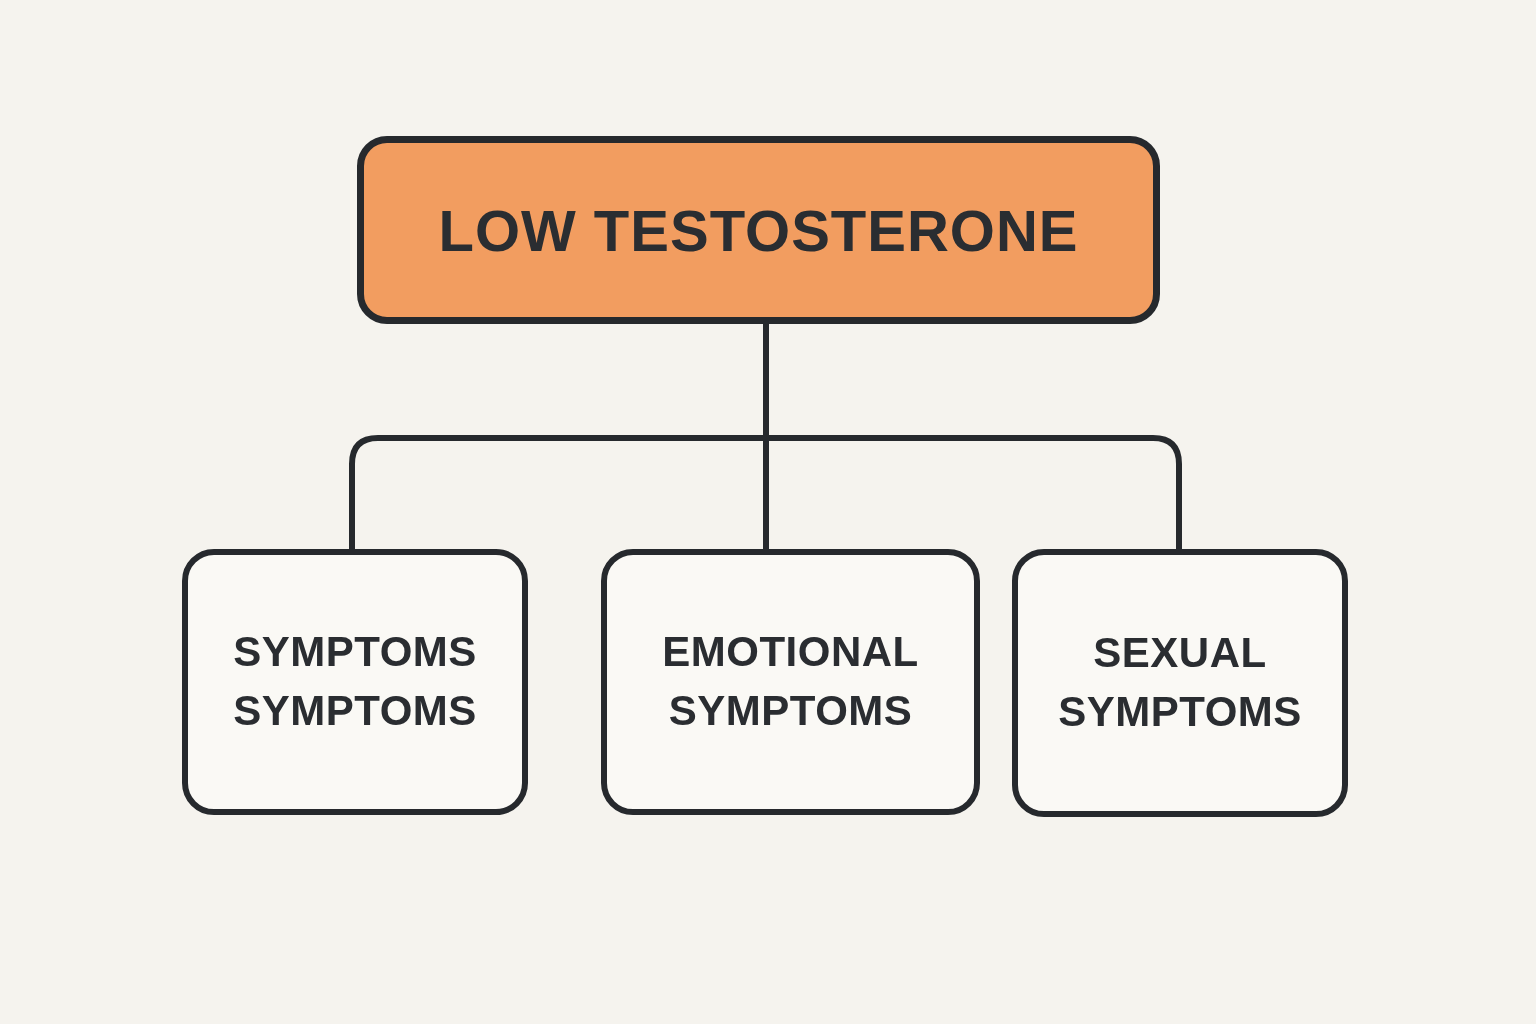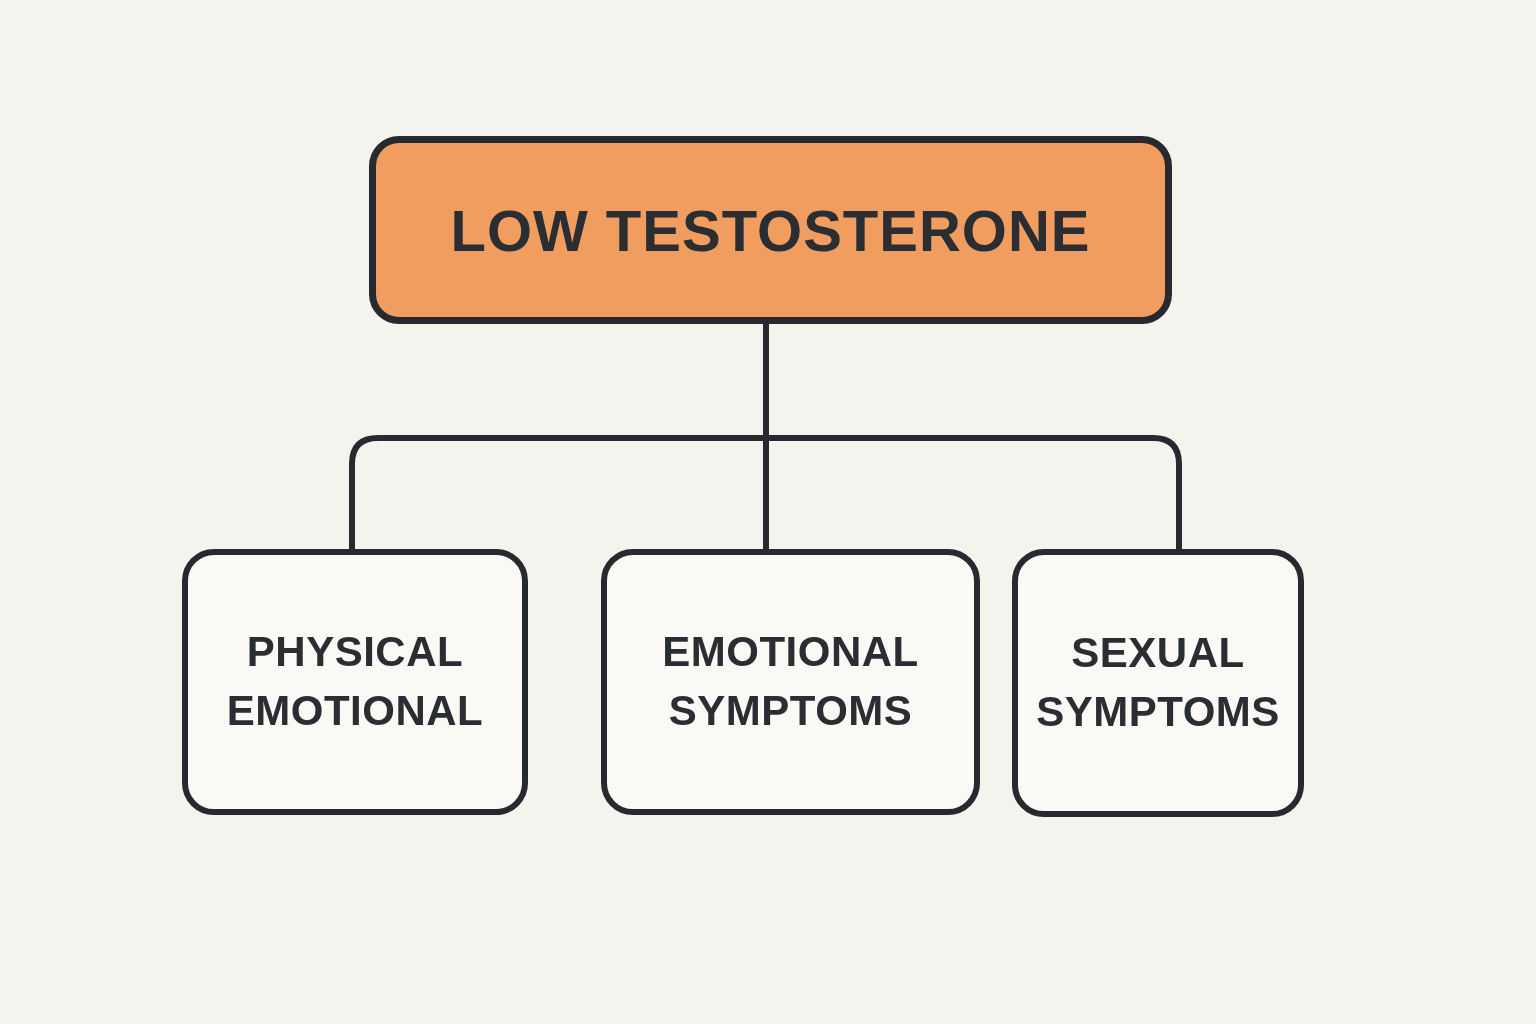--- a/index.html
+++ b/index.html
@@ -38,21 +38,21 @@
     position: absolute;
     display: flex;
     align-items: center;
     justify-content: center;
     box-sizing: border-box;
     text-align: center;
     color: var(--text);
     font-weight: 700;
   }
   .root-node {
-    left: 369px;
+    left: 357px;
     top: 136px;
     width: 803px;
     height: 188px;
     background: var(--root-fill);
     border: 7px solid var(--line);
     border-radius: 30px;
     font-size: 58px;
     letter-spacing: 1px;
   }
   .child-node {
@@ -63,40 +63,40 @@
     border-radius: 32px;
     font-size: 42px;
     line-height: 1.4;
     letter-spacing: 0.5px;
   }
   .child-node .label {
     max-width: 300px;
   }
   .child-physical { left: 182px; width: 346px; }
   .child-emotional { left: 601px; width: 379px; }
-  .child-sexual { left: 1012px; width: 292px; height: 268px; text-align: center; }
+  .child-sexual { left: 1012px; width: 336px; height: 268px; text-align: center; }
 </style>
 </head>
 <body>
 
 <div class="canvas">
 
   <svg class="connector-svg" viewBox="0 0 1536 1024" xmlns="http://www.w3.org/2000/svg">
 
     <path d="M 766 322 L 766 552"></path>
 
     <path d="M 352 552 L 352 464 Q 352 438 378 438 L 1153 438 Q 1179 438 1179 464 L 1179 552"></path>
   </svg>
 
   <div class="node root-node">
     <span class="label">LOW TESTOSTERONE</span>
   </div>
 
   <div class="node child-node child-physical">
-    <span class="label">PHYSICAL EMOTIONAL</span>
+    <span class="label">SYMPTOMS SYMPTOMS</span>
   </div>
 
   <div class="node child-node child-emotional">
     <span class="label">EMOTIONAL SYMPTOMS</span>
   </div>
 
   <div class="node child-node child-sexual">
     <span class="label">SEXUAL SYMPTOMS</span>
   </div>
 

